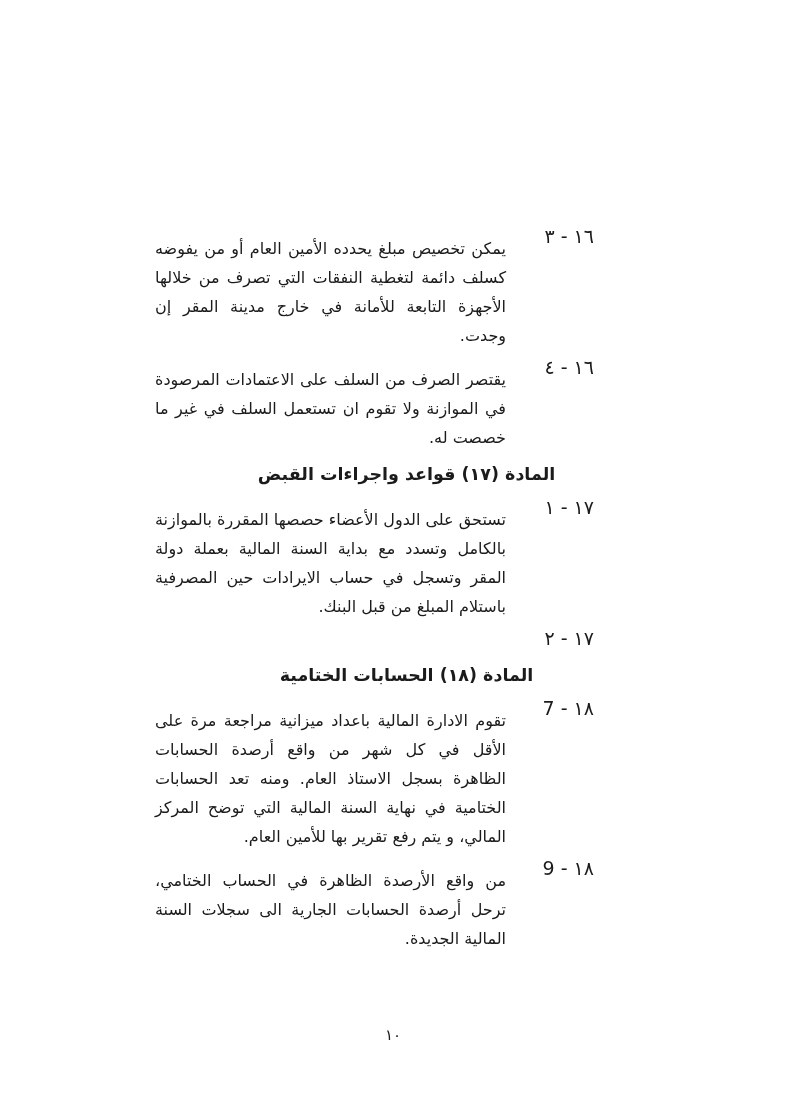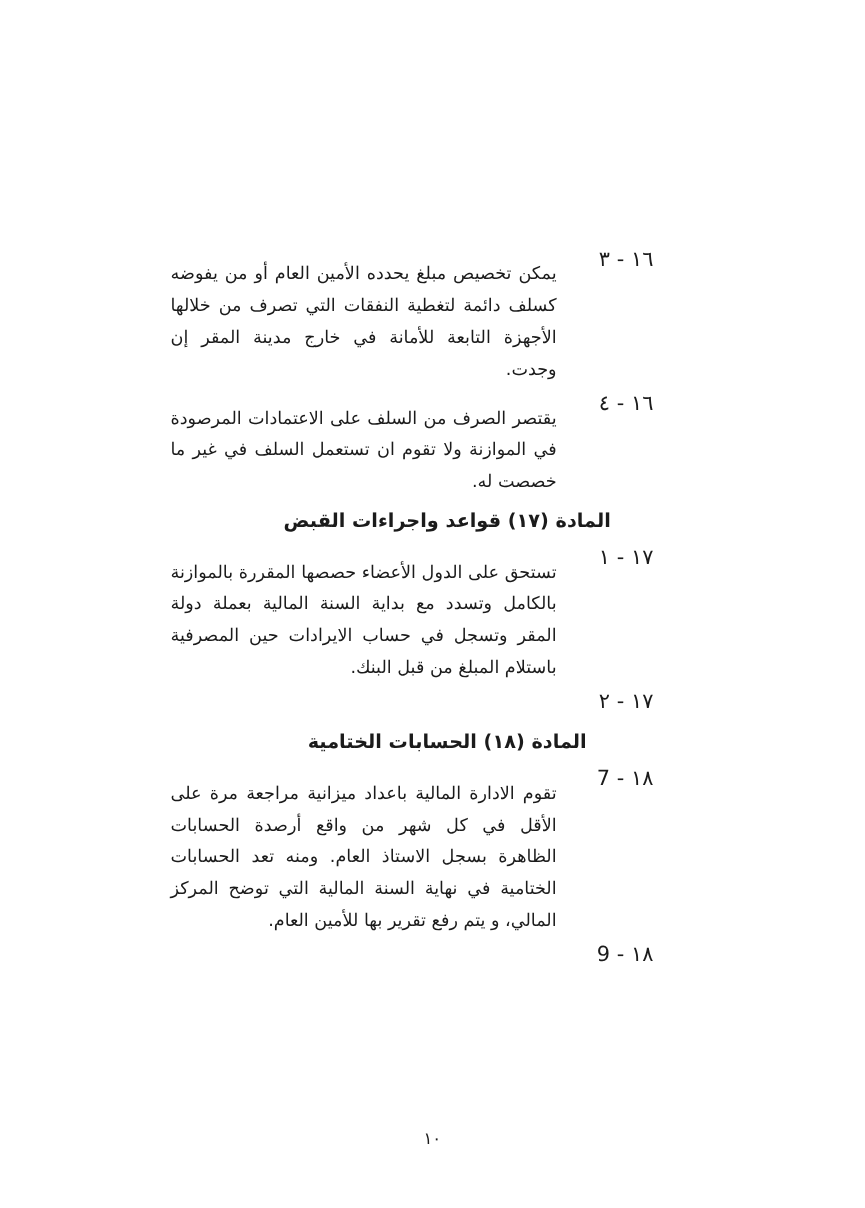--- a/index.html
+++ b/index.html
@@ -93,18 +93,19 @@
 
     <h2 class="heading">المادة (١٨) الحسابات الختامية</h2>
 
     <div class="item">
       <span class="num">١٨ - 7</span>
       <p class="txt">تقوم الادارة المالية باعداد ميزانية مراجعة مرة على الأقل في كل شهر من واقع أرصدة الحسابات الظاهرة بسجل الاستاذ العام. ومنه تعد الحسابات الختامية في نهاية السنة المالية التي توضح المركز المالي، و يتم رفع تقرير بها للأمين العام.</p>
     </div>
 
     <div class="item">
       <span class="num">١٨ - 9</span>
+      <p class="txt">من واقع الأرصدة الظاهرة في الحساب الختامي، ترحل أرصدة الحسابات الجارية الى سجلات السنة المالية الجديدة.</p>
     </div>
 
   </div>
 
   <div class="page-number">١٠</div>
 </div>
 
 </body></html>

